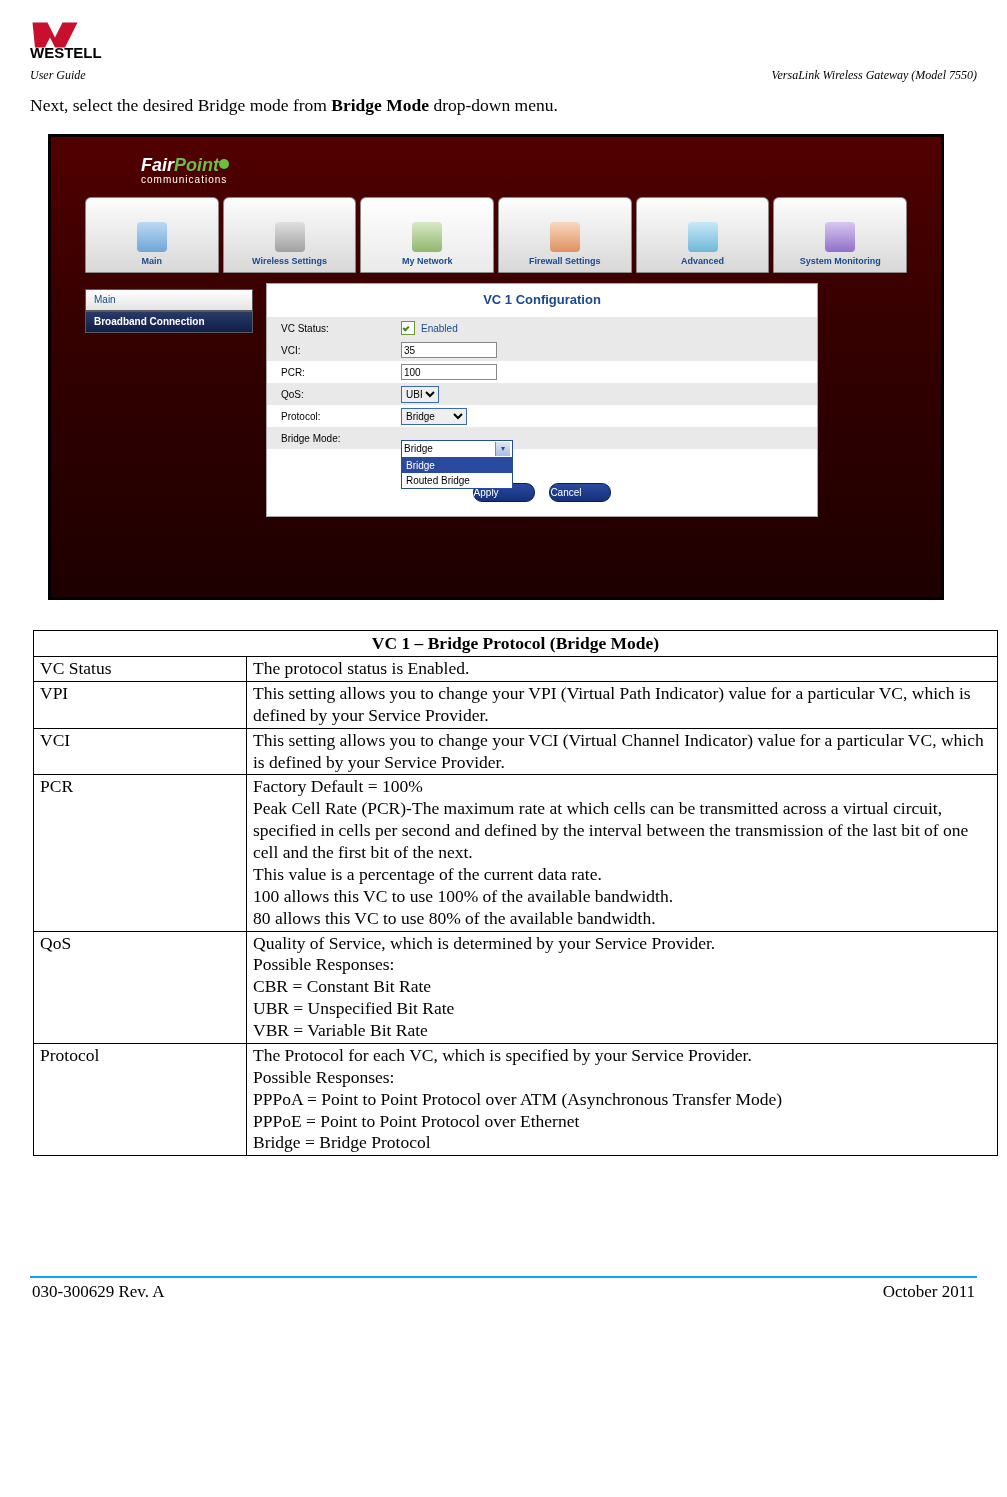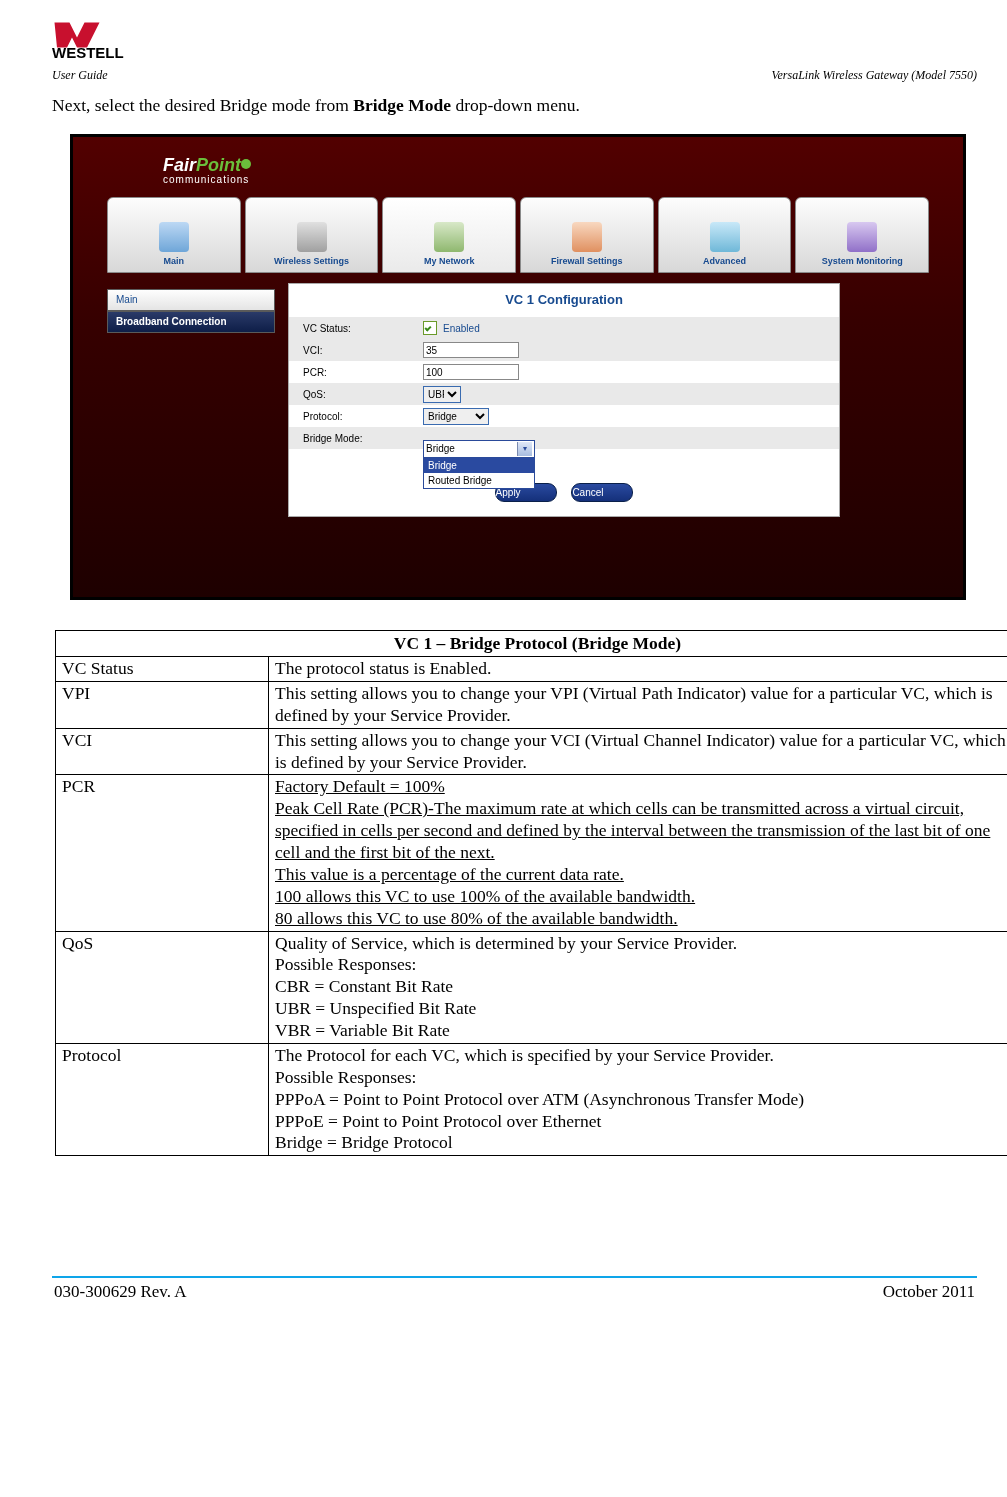--- a/index.html
+++ b/index.html
@@ -4,23 +4,22 @@
 <style>
   body {
     font-family: "Times New Roman", Times, serif;
     margin: 0;
     padding: 0;
     background: #fff;
     color: #000;
     width: 1007px;
   }
   .page {
-    padding: 20px 30px 0 38px;
+    padding: 20px 30px 0 30px;
     box-sizing: border-box;
-    margin-left: 14px;
   }
   .brand-logo {
     width: 100px;
     height: 40px;
   }
   .header-row {
     display: flex;
     justify-content: space-between;
     font-style: italic;
     font-size: 12px;
@@ -315,21 +314,21 @@
     <tr>
           <td class="key">VPI</td>
           <td>This setting allows you to change your VPI (Virtual Path Indicator) value for a particular VC, which is defined by your Service Provider.</td>
         </tr>
     <tr>
           <td class="key">VCI</td>
           <td>This setting allows you to change your VCI (Virtual Channel Indicator) value for a particular VC, which is defined by your Service Provider.</td>
         </tr>
     <tr>
           <td class="key">PCR</td>
-          <td style="white-space:pre-line;text-decoration:underline;">Factory Default = 100%
+          <td style="white-space:pre-line;">Factory Default = 100%
 Peak Cell Rate (PCR)-The maximum rate at which cells can be transmitted across a virtual circuit, specified in cells per second and defined by the interval between the transmission of the last bit of one cell and the first bit of the next.
 This value is a percentage of the current data rate.
 100 allows this VC to use 100% of the available bandwidth.
 80 allows this VC to use 80% of the available bandwidth.</td>
         </tr>
     <tr>
           <td class="key">QoS</td>
           <td style="white-space:pre-line;">Quality of Service, which is determined by your Service Provider.
 Possible Responses:
 CBR = Constant Bit Rate

